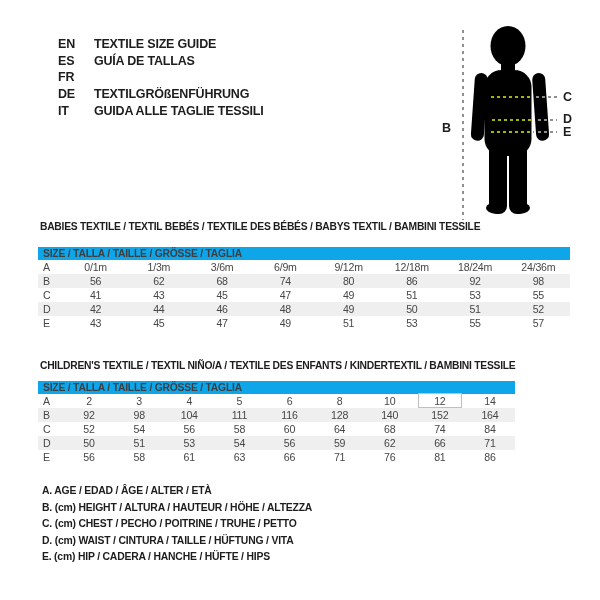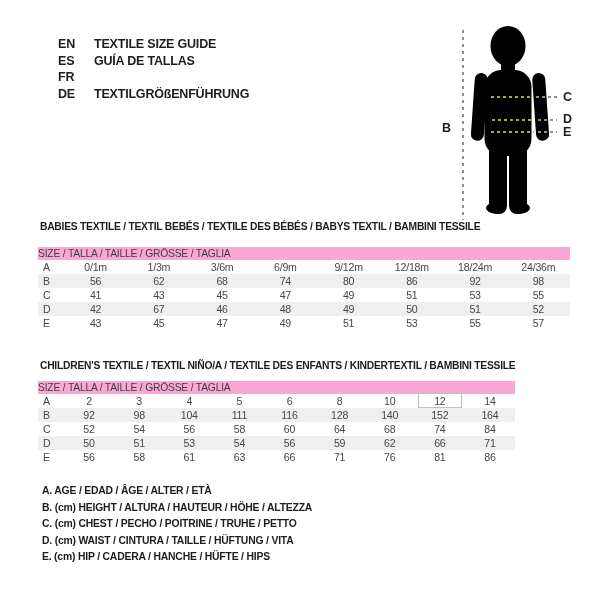--- a/index.html
+++ b/index.html
@@ -18,21 +18,21 @@
   .dots-h { position:absolute; height:2px; }
   .dots-body { background:repeating-linear-gradient(90deg,#a8b400 0 3px,transparent 3px 6px); }
   .dots-guide { background:repeating-linear-gradient(90deg,#8f8f8f 0 3px,transparent 3px 6px); }
   .measure-label { position:absolute; font-size:12.5px; font-weight:bold; color:#1d1d1d; }
 
   
   .section-title { position:absolute; font-size:10.3px; font-weight:bold; color:#1d1d1d; letter-spacing:-0.25px; white-space:nowrap;text-align:right; }
 
   
   .size-table { position:absolute; }
-  .table-header { background:#f9a8d4; height:13px; display:flex; align-items:center; box-sizing:border-box; font-size:10.3px; font-weight:normal; color:#3e3e3e; letter-spacing:-0.2px; }
+  .table-header { background:#0ea5e9; height:13px; display:flex; align-items:center; padding-left:5px; box-sizing:border-box; font-size:10.3px; font-weight:bold; color:#3e3e3e; letter-spacing:-0.2px; }
   .t-row { display:grid; align-items:center; height:13.9px; font-size:10.6px; color:#474747; letter-spacing:-0.2px; }
   .t-row.alt { background:#efefef; }
   .t-row .lbl { padding-left:5px; }
   .t-cell { text-align:center; position:relative; }
   .t-cell.selected::after { content:""; position:absolute; top:-2px; bottom:-1px; left:3px; right:3px; border:1px solid #c0c0c0; background:transparent; }
 
   
   .legend-block { position:absolute; left:42px; top:485px; }
   .legend-line { height:16.5px; font-size:10.4px; font-weight:bold; color:#1d1d1d; letter-spacing:-0.2px; white-space:nowrap; }
 
@@ -51,20 +51,24 @@
     <div class="lang-row">
       <span class="lang-code">ES</span>
       <span class="lang-title">GUÍA DE TALLAS</span>
     </div>
     <div class="lang-row">
       <span class="lang-code">FR</span>
     </div>
     <div class="lang-row">
       <span class="lang-code">DE</span>
       <span class="lang-title">TEXTILGRÖßENFÜHRUNG</span>
+    </div>
+    <div class="lang-row">
+      <span class="lang-code">IT</span>
+      <span class="lang-title">GUIDA ALLE TAGLIE TESSILI</span>
     </div>
   </div>
 
   <svg class="figure-svg" width="124" height="204" viewBox="0 0 124 204">
     <g fill="#000000">
       <ellipse cx="60" cy="30" rx="17.5" ry="20"></ellipse>
       <rect x="53" y="42" width="14" height="16"></rect>
       <rect x="36.5" y="54" width="47" height="86" rx="17"></rect>
       <rect x="27" y="57" width="13" height="68" rx="6.5" transform="rotate(4 33.5 60)"></rect>
       <rect x="84" y="57" width="13" height="68" rx="6.5" transform="rotate(-4 90.5 60)"></rect>
@@ -122,21 +126,21 @@
         <div class="t-cell">45</div>
         <div class="t-cell">47</div>
         <div class="t-cell">49</div>
         <div class="t-cell">51</div>
         <div class="t-cell">53</div>
         <div class="t-cell">55</div>
       </div>
       <div class="t-row alt" style="grid-template-columns: 26px repeat(8, 1fr);">
         <div class="lbl">D</div>
         <div class="t-cell">42</div>
-        <div class="t-cell">67</div>
+        <div class="t-cell">44</div>
         <div class="t-cell">46</div>
         <div class="t-cell">48</div>
         <div class="t-cell">49</div>
         <div class="t-cell">50</div>
         <div class="t-cell">51</div>
         <div class="t-cell">52</div>
       </div>
       <div class="t-row" style="grid-template-columns: 26px repeat(8, 1fr);">
         <div class="lbl">E</div>
         <div class="t-cell">43</div>

